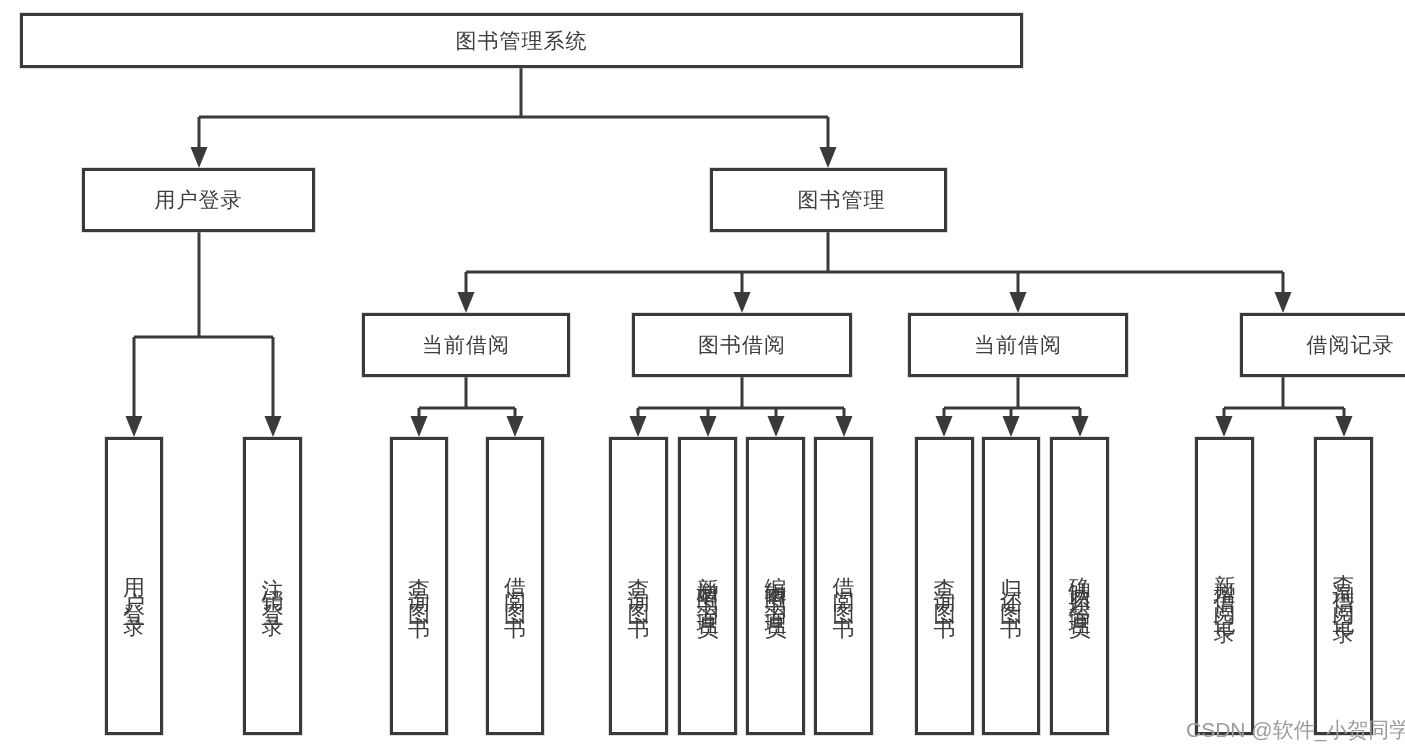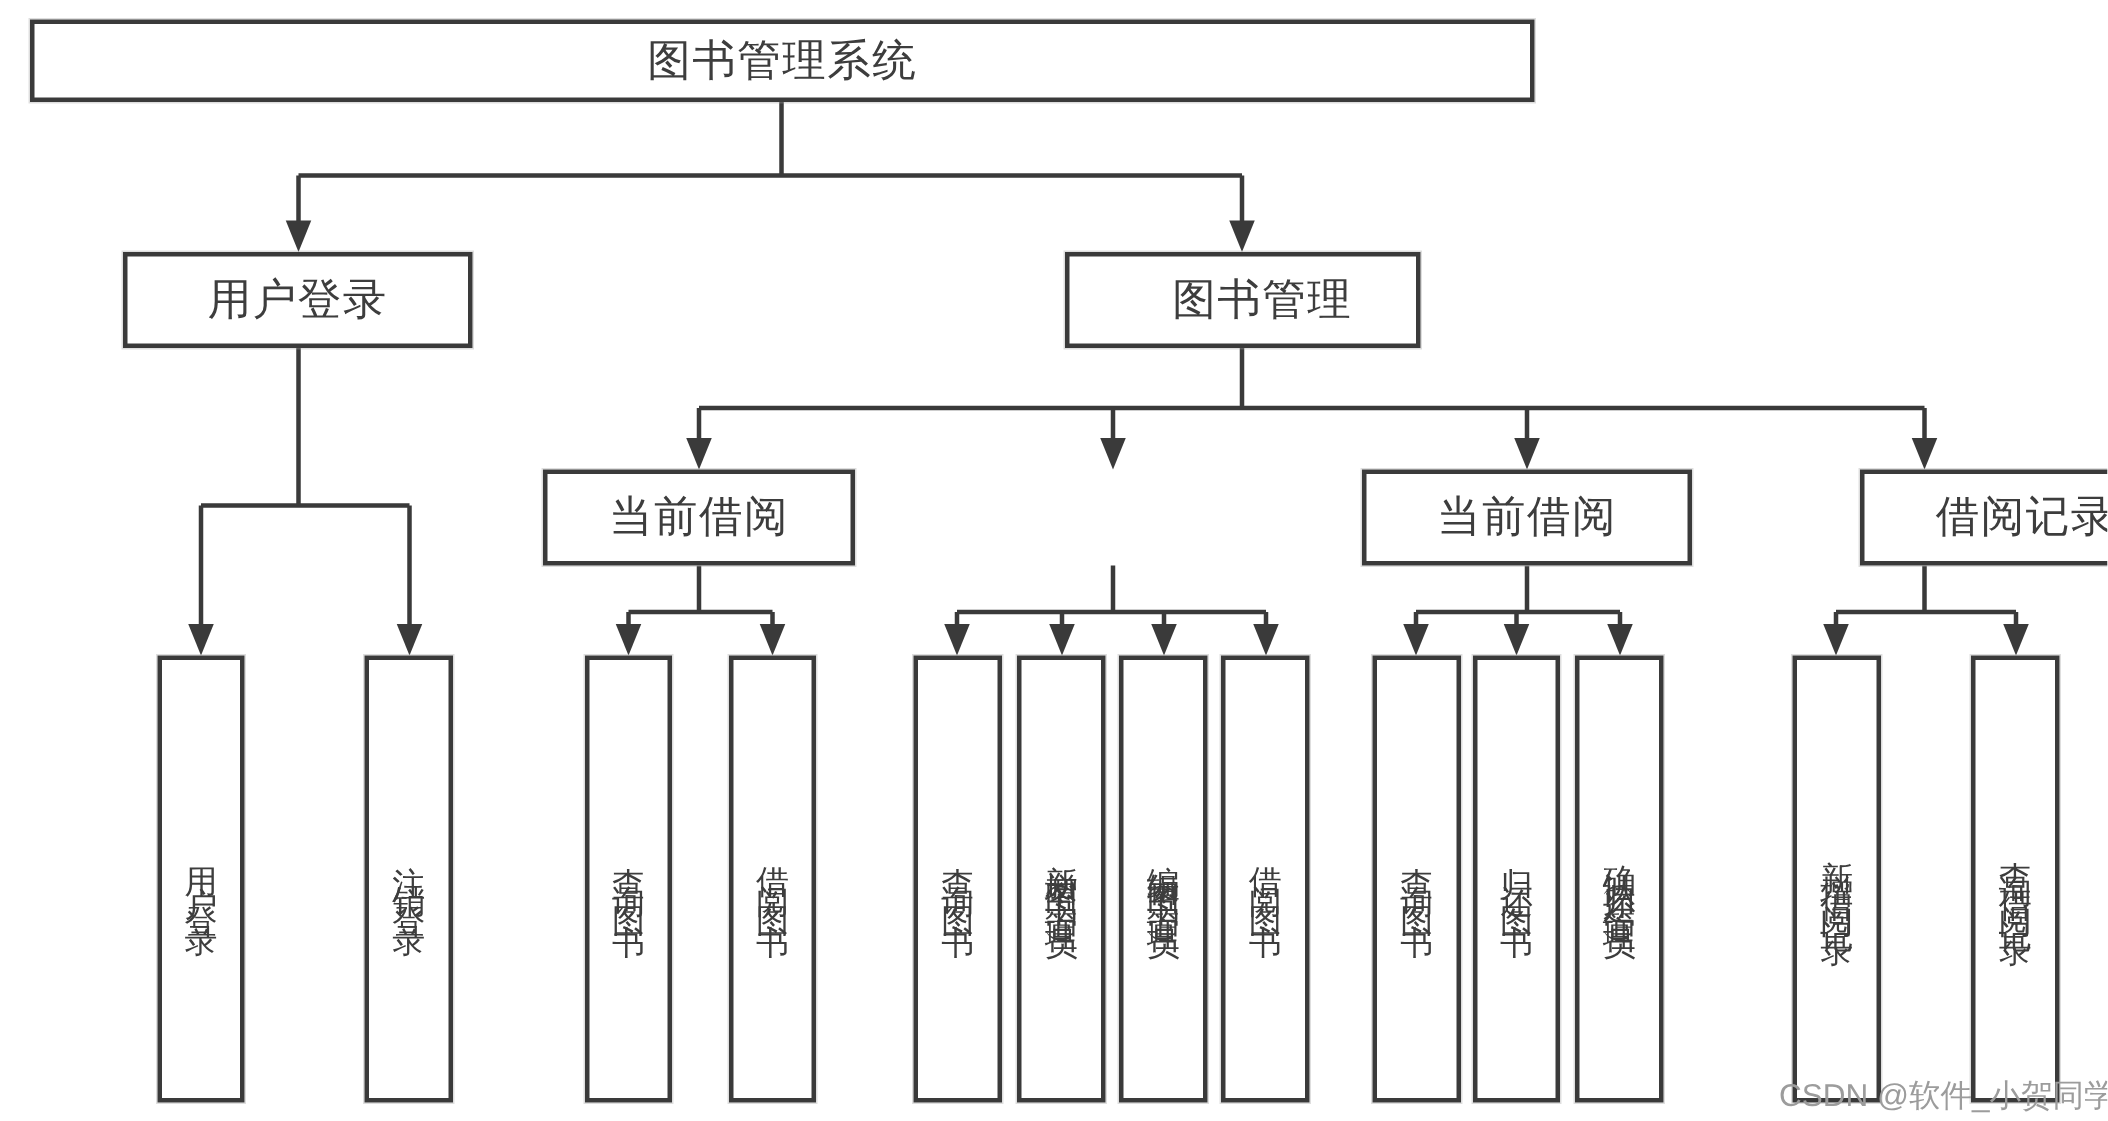--- a/index.html
+++ b/index.html
@@ -22,21 +22,21 @@
     position: absolute;
     border: 3px solid #3a3a3a;
     background: #ffffff;
     display: flex;
     align-items: center;
     justify-content: center;
     color: #3d3d3d;
     z-index: 2;
     box-shadow: 0 0 0 1px rgba(160,160,160,0.35);
   }
-  .hnode { font-size: 29px; letter-spacing: 1px; }
+  .hnode { font-size: 21px; letter-spacing: 1px; }
   .hnode span { white-space: nowrap; }
   .vnode span {
     writing-mode: vertical-rl;
     text-orientation: mixed;
     font-size: 22px;
     letter-spacing: 13px;
     line-height: 1;
   }
   .vnode.mid span { letter-spacing: 10px; }
   .vnode.long span { letter-spacing: 6px; }
@@ -112,20 +112,23 @@
   <div class="node hnode" style="left:82px; top:168px; width:233px; height:64px;">
     <span>用户登录</span>
   </div>
   <div class="node hnode" style="left:710px; top:168px; width:237px; height:64px;padding-left:26px;">
     <span>图书管理</span>
   </div>
 
   <div class="node hnode" style="left:362px; top:313px; width:208px; height:64px;">
     <span>当前借阅</span>
   </div>
+  <div class="node hnode" style="left:632px; top:313px; width:220px; height:64px;">
+    <span>图书借阅</span>
+  </div>
   <div class="node hnode" style="left:908px; top:313px; width:220px; height:64px;">
     <span>当前借阅</span>
   </div>
   <div class="node hnode" style="left:1240px; top:313px; width:221px; height:64px;">
     <span>借阅记录</span>
   </div>
 
   <div class="node vnode" style="left:105px; top:437px; width:58px; height:298px;">
     <span>用户登录</span>
   </div>

